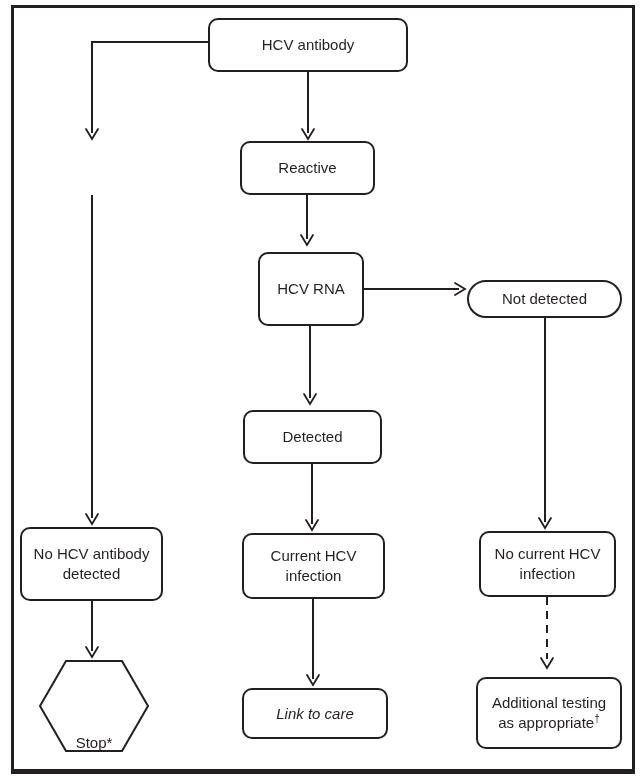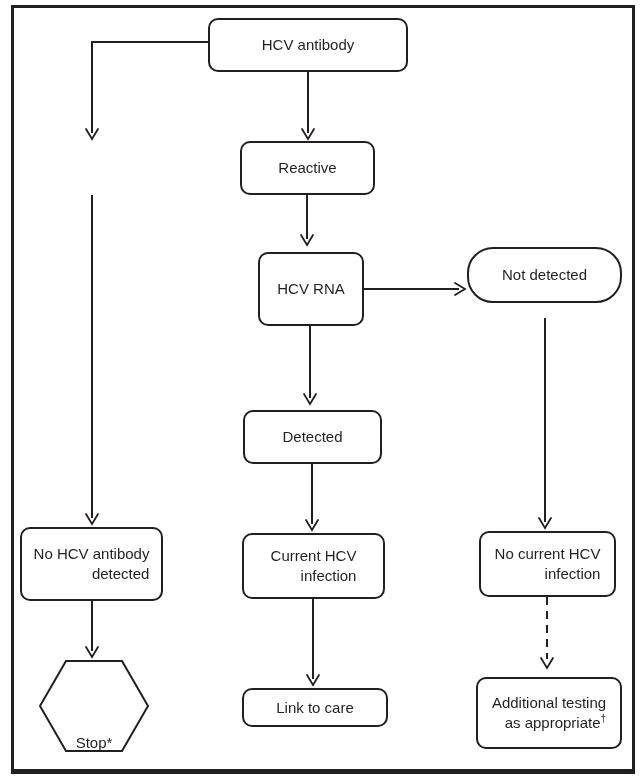--- a/index.html
+++ b/index.html
@@ -35,21 +35,21 @@
   }
   .node {
     position: absolute;
     box-sizing: border-box;
     background: #ffffff;
     border: 2px solid #231f20;
     border-radius: 10px;
     display: flex;
     align-items: center;
     justify-content: center;
-    text-align: right;
+    text-align: center;
     font-size: 15px;
     line-height: 20px;
     padding: 2px 4px;
   }
   .hexlabel {
     position: absolute;
     display: flex;
     align-items: flex-end;
     justify-content: center;
     text-align: center;
@@ -126,21 +126,21 @@
 
 
   <div class="node" style="left:240px; top:141px; width:135px; height:54px;">
     <span>Reactive</span>
   </div>
 
   <div class="node" style="left:258px; top:252px; width:106px; height:74px;">
     <span>HCV RNA</span>
   </div>
 
-  <div class="node" style="left:467px; top:247px; width:155px; height:56px;border-radius:26px;">
+  <div class="node" style="left:467px; top:280px; width:155px; height:38px;border-radius:26px;">
     <span>Not detected</span>
   </div>
 
   <div class="node" style="left:243px; top:410px; width:139px; height:54px;">
     <span>Detected</span>
   </div>
 
   <div class="node" style="left:20px; top:527px; width:143px; height:74px;">
     <span>
       <span>No HCV antibody</span><br>
@@ -155,21 +155,21 @@
     </span>
   </div>
 
   <div class="node" style="left:479px; top:531px; width:137px; height:66px;">
     <span>
       <span>No current HCV</span><br>
       <span>infection</span>
     </span>
   </div>
 
-  <div class="node" style="left:242px; top:688px; width:146px; height:39px;">
+  <div class="node" style="left:242px; top:688px; width:146px; height:51px;font-style:italic;">
     <span>Link to care</span>
   </div>
 
   <div class="node" style="left:476px; top:677px; width:146px; height:72px;">
     <span>
       <span>Additional testing</span><br>
       <span>as appropriate</span><sup class="fn">†</sup>
     </span>
   </div>
 

